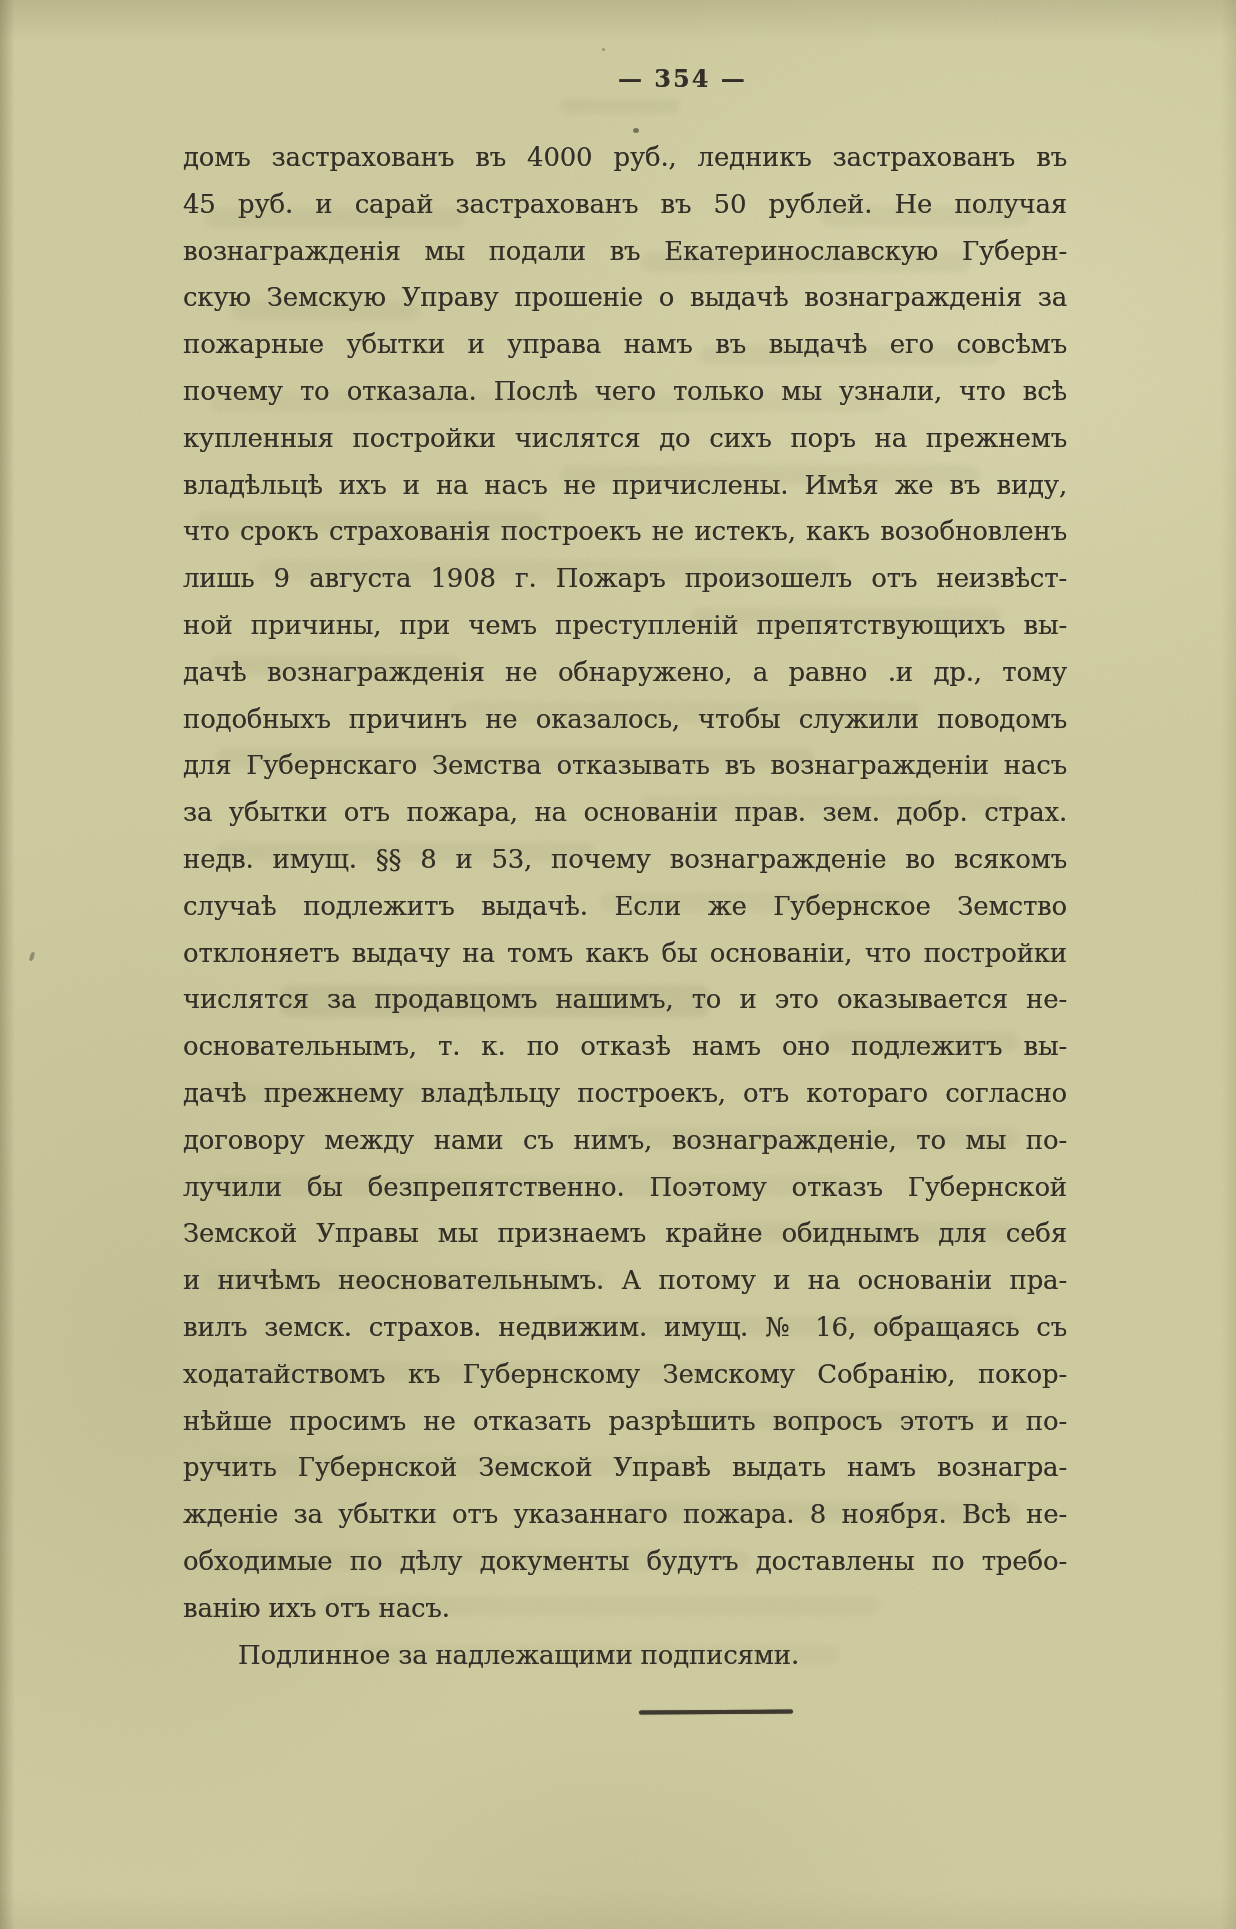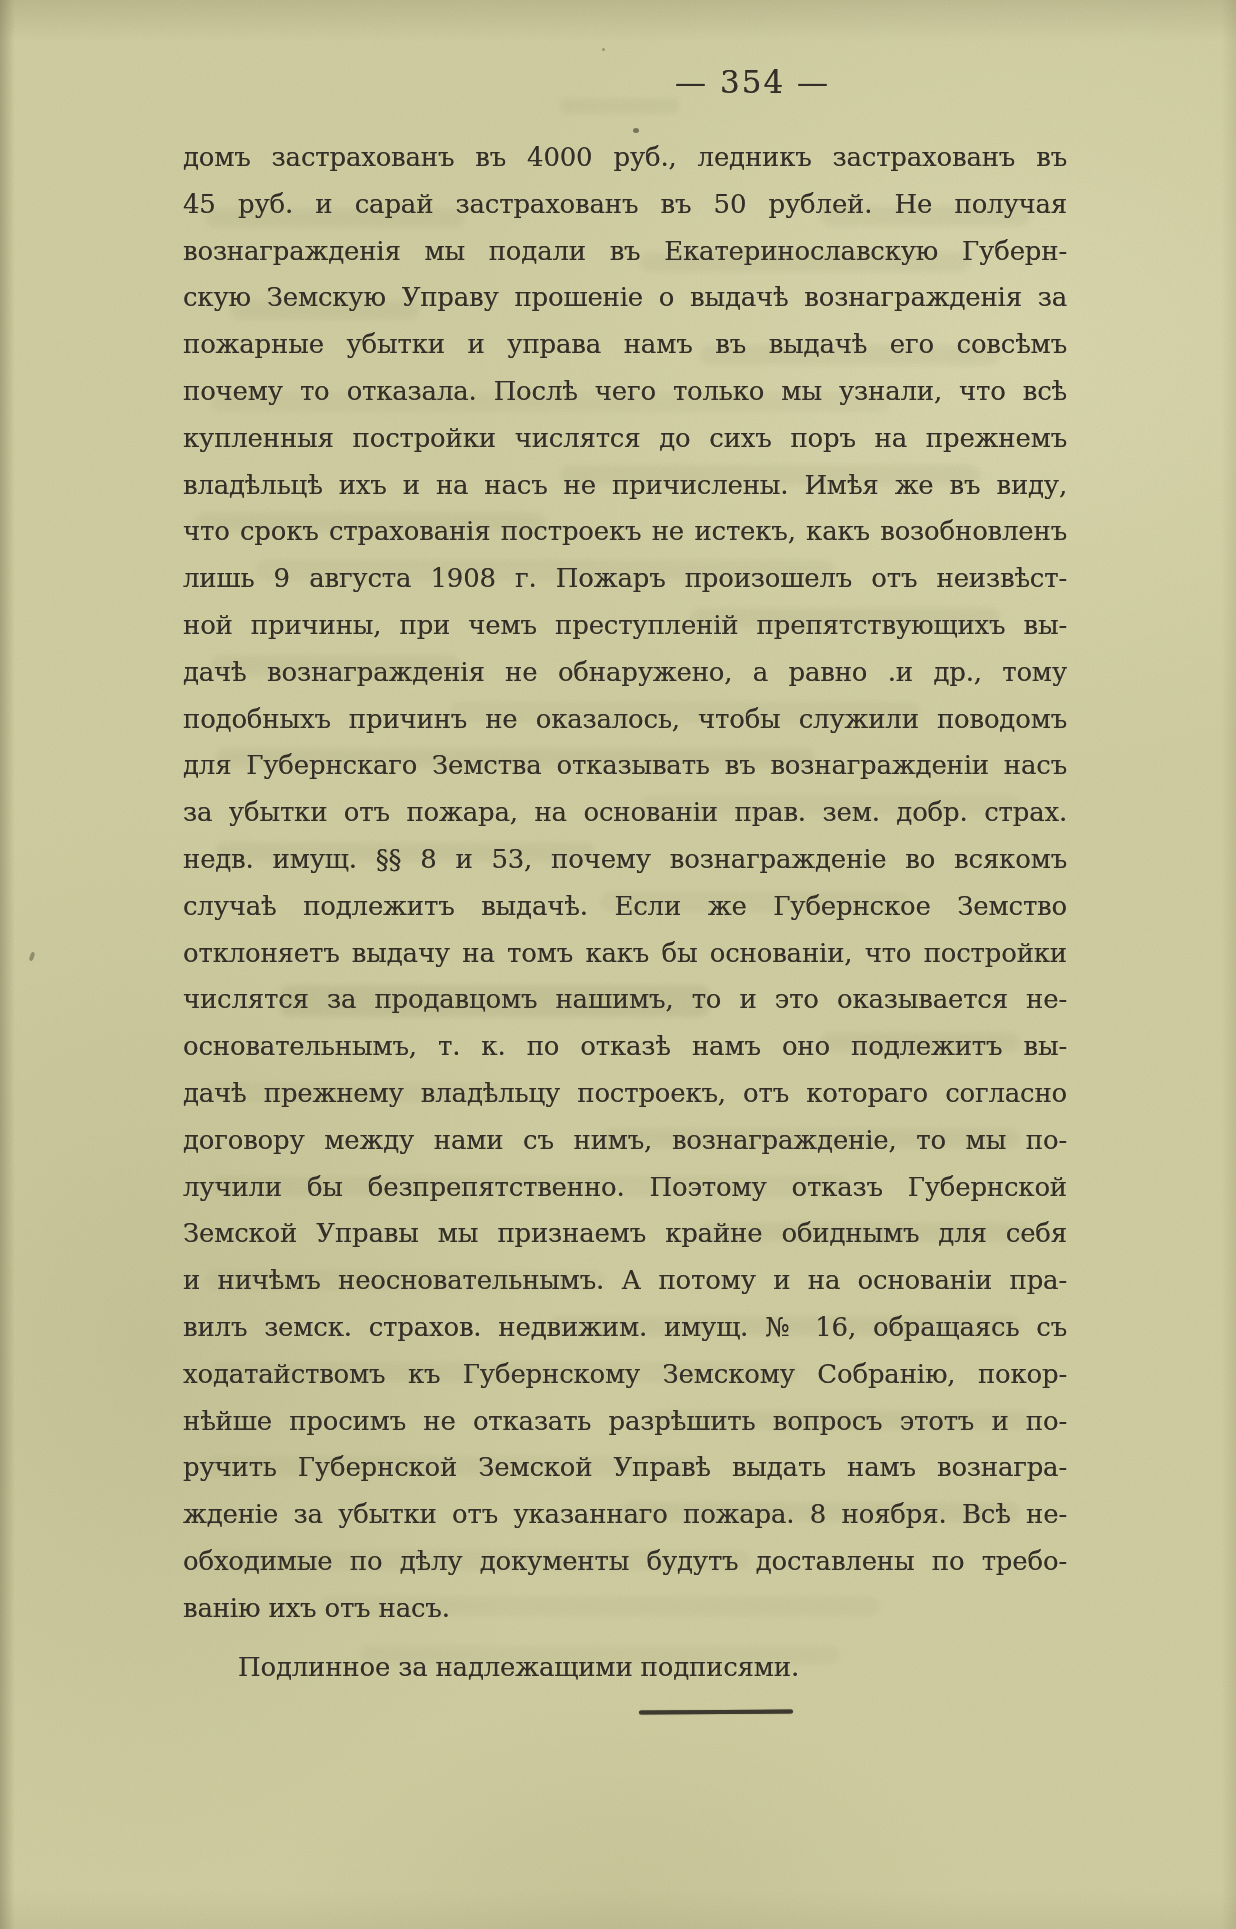--- a/index.html
+++ b/index.html
@@ -16,33 +16,33 @@
       radial-gradient(ellipse 900px 700px at 82% 18%, rgba(255,252,222,0.22), transparent 62%),
       radial-gradient(ellipse 700px 900px at 12% 70%, rgba(140,135,92,0.14), transparent 60%),
       radial-gradient(ellipse 500px 300px at 50% 99%, rgba(150,145,100,0.12), transparent 70%),
       linear-gradient(90deg, rgba(105,100,66,0.38), rgba(105,100,66,0.0) 1.2%),
       linear-gradient(90deg, rgba(0,0,0,0) 98.8%, rgba(120,115,80,0.18)),
       linear-gradient(180deg, rgba(115,110,75,0.20), rgba(115,110,75,0.0) 2.2%),
       linear-gradient(0deg, rgba(115,110,75,0.10), rgba(115,110,75,0.0) 2%);
   }
   .page-header{
     position:absolute;top:64px;left:618px;width:212px;
-    text-align:right;font-size:31px;font-weight:normal;
+    text-align:left;font-size:24px;font-weight:bold;
     letter-spacing:2px;color:var(--ink);
     text-shadow:0 0 0.5px rgba(53,49,42,0.65);
   }
   .text-block{
     position:absolute;left:183px;top:134px;width:884px;
     font-size:26px;line-height:46.8px;letter-spacing:-0.2px;
     color:var(--ink);
     text-shadow:0 0 0.5px rgba(53,49,42,0.6);
   }
   .line{text-align:justify;text-align-last:justify;}
   .line.last{text-align-last:left;}
-  .line.indent{text-indent:55px;margin-top:12px;}
+  .line.indent{text-indent:55px;}
   .rule{
     position:absolute;left:639px;top:1710px;width:154px;height:4px;
     background:#3f3b31;border-radius:2px;transform:rotate(-0.3deg);
     box-shadow:0 0 1px rgba(63,59,49,0.8);
   }
   .gh{
     position:absolute;height:20px;border-radius:10px;
     background:var(--ghost);opacity:.11;filter:blur(2.5px);
     pointer-events:none;
   }

